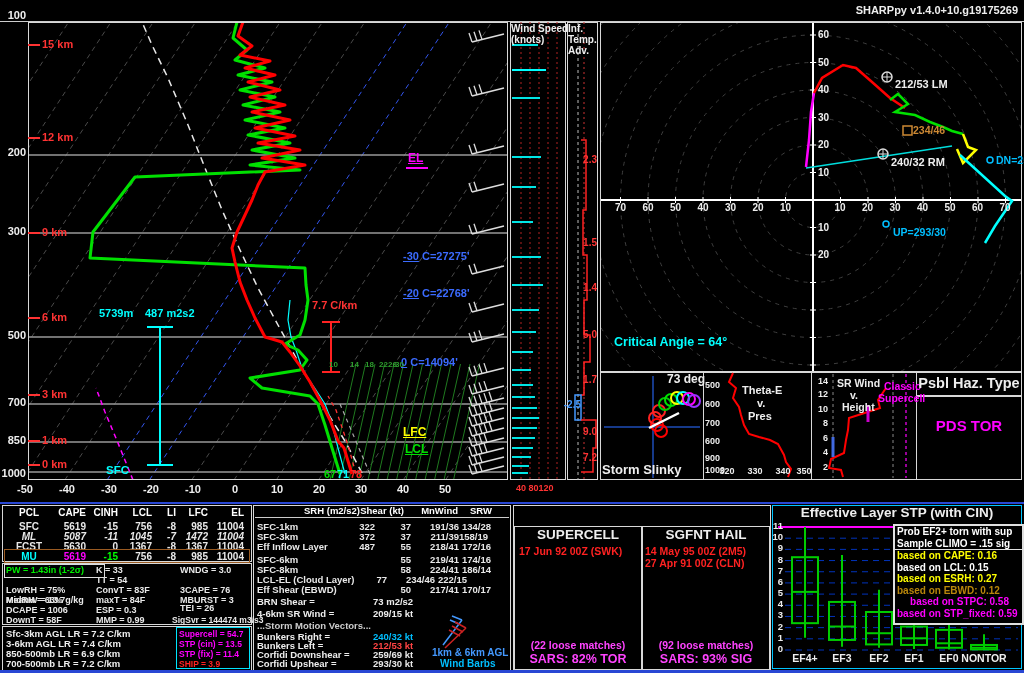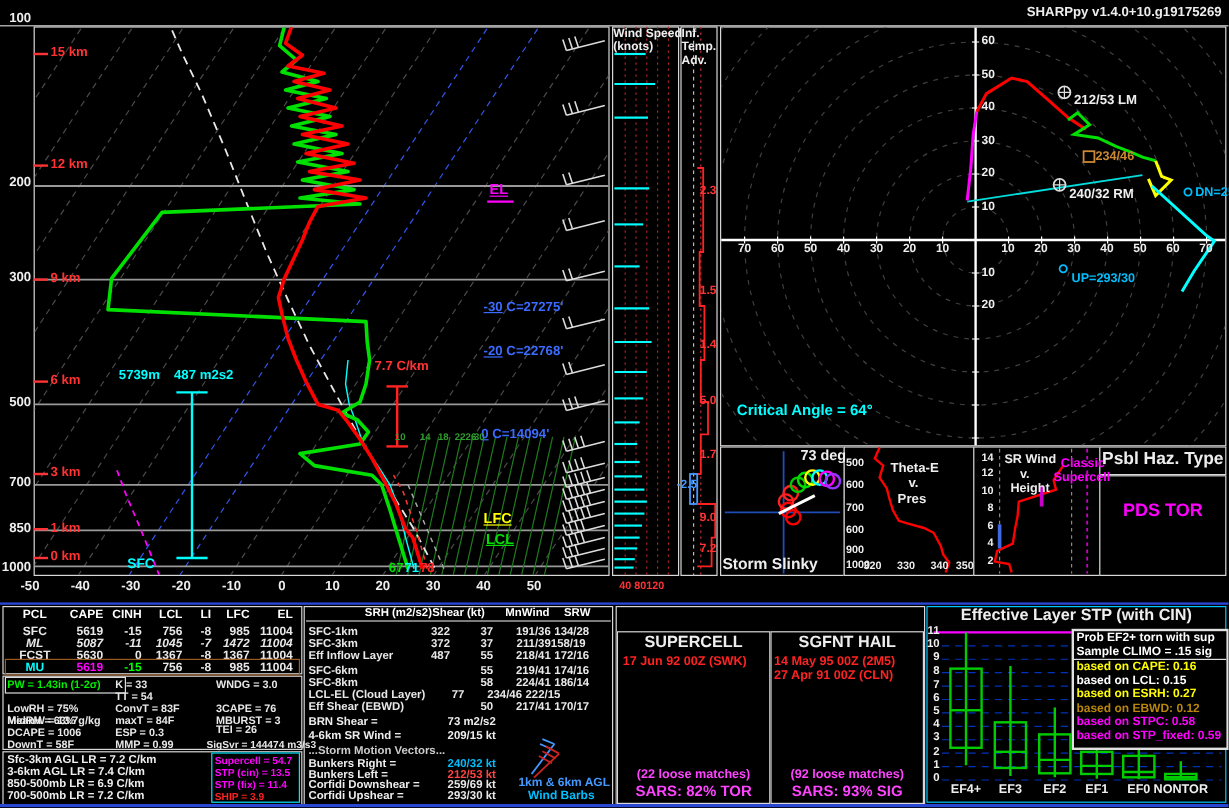--- a/index.html
+++ b/index.html
@@ -479,21 +479,21 @@
   <div class="mu-outline" style="left:4px;top:549px;width:244px;height:12px;"></div>
   <div class="pw-outline" style="left:4px;top:564px;width:99px;height:12px;"></div>
 
   <div id="stp-legend">
       <div class="lgrow" style="color: rgb(255, 255, 255);">Prob EF2+ torn with sup</div>
       <div class="lgrow lgtop" style="color: rgb(255, 255, 255);">Sample CLIMO = .15 sig</div>
       <div class="lgrow" style="color: rgb(255, 255, 0);">based on CAPE:  0.16</div>
       <div class="lgrow" style="color: rgb(255, 255, 255);">based on LCL:   0.15</div>
       <div class="lgrow" style="color: rgb(255, 255, 0);">based on ESRH:  0.27</div>
       <div class="lgrow" style="color: rgb(184, 134, 11);">based on EBWD: 0.12</div>
-      <div class="lgrow" style="color: rgb(255, 0, 255);">based on STPC:  0.58</div>
+      <div class="lgrow" style="color: rgb(255, 0, 255); text-align: center;">based on STPC:  0.58</div>
       <div class="lgrow" style="color: rgb(255, 0, 255);">based on STP_fixed: 0.59</div>
     </div>
 
 <div class="lbl" style="left: 26px; top: 10px; transform: translateX(-100%);">100</div>
     <div class="lbl" style="left: 26px; top: 147px; transform: translateX(-100%);">200</div>
     <div class="lbl" style="left: 26px; top: 226px; transform: translateX(-100%);">300</div>
     <div class="lbl" style="left: 26px; top: 330px; transform: translateX(-100%);">500</div>
     <div class="lbl" style="left: 26px; top: 397px; transform: translateX(-100%);">700</div>
     <div class="lbl" style="left: 26px; top: 435px; transform: translateX(-100%);">850</div>
     <div class="lbl" style="left: 26px; top: 468px; transform: translateX(-100%);">1000</div>

